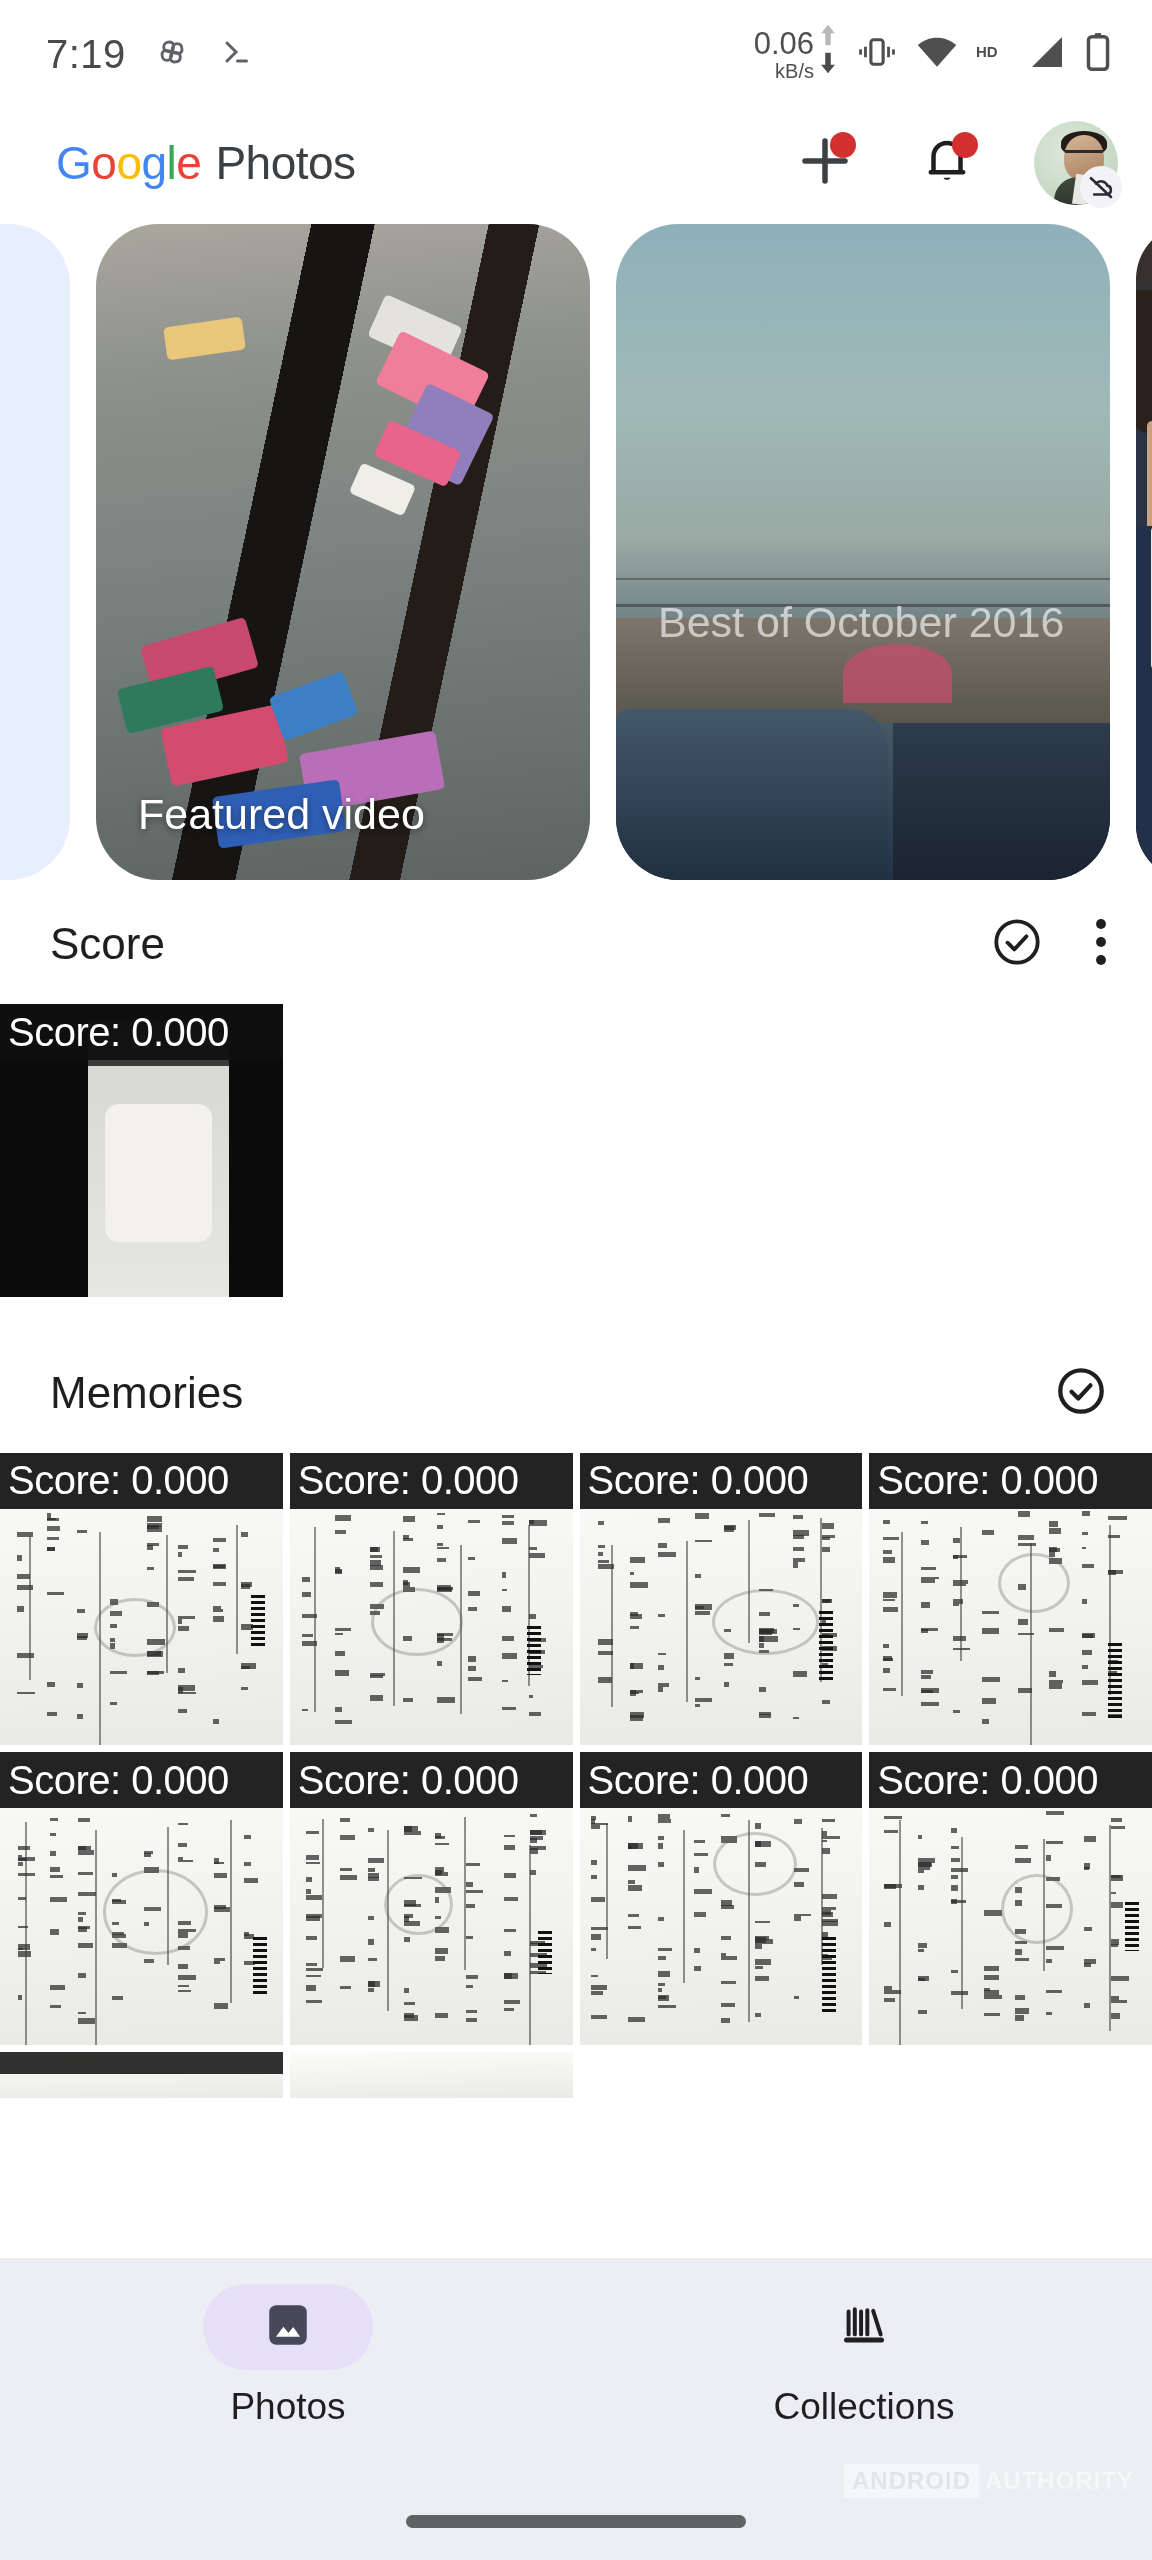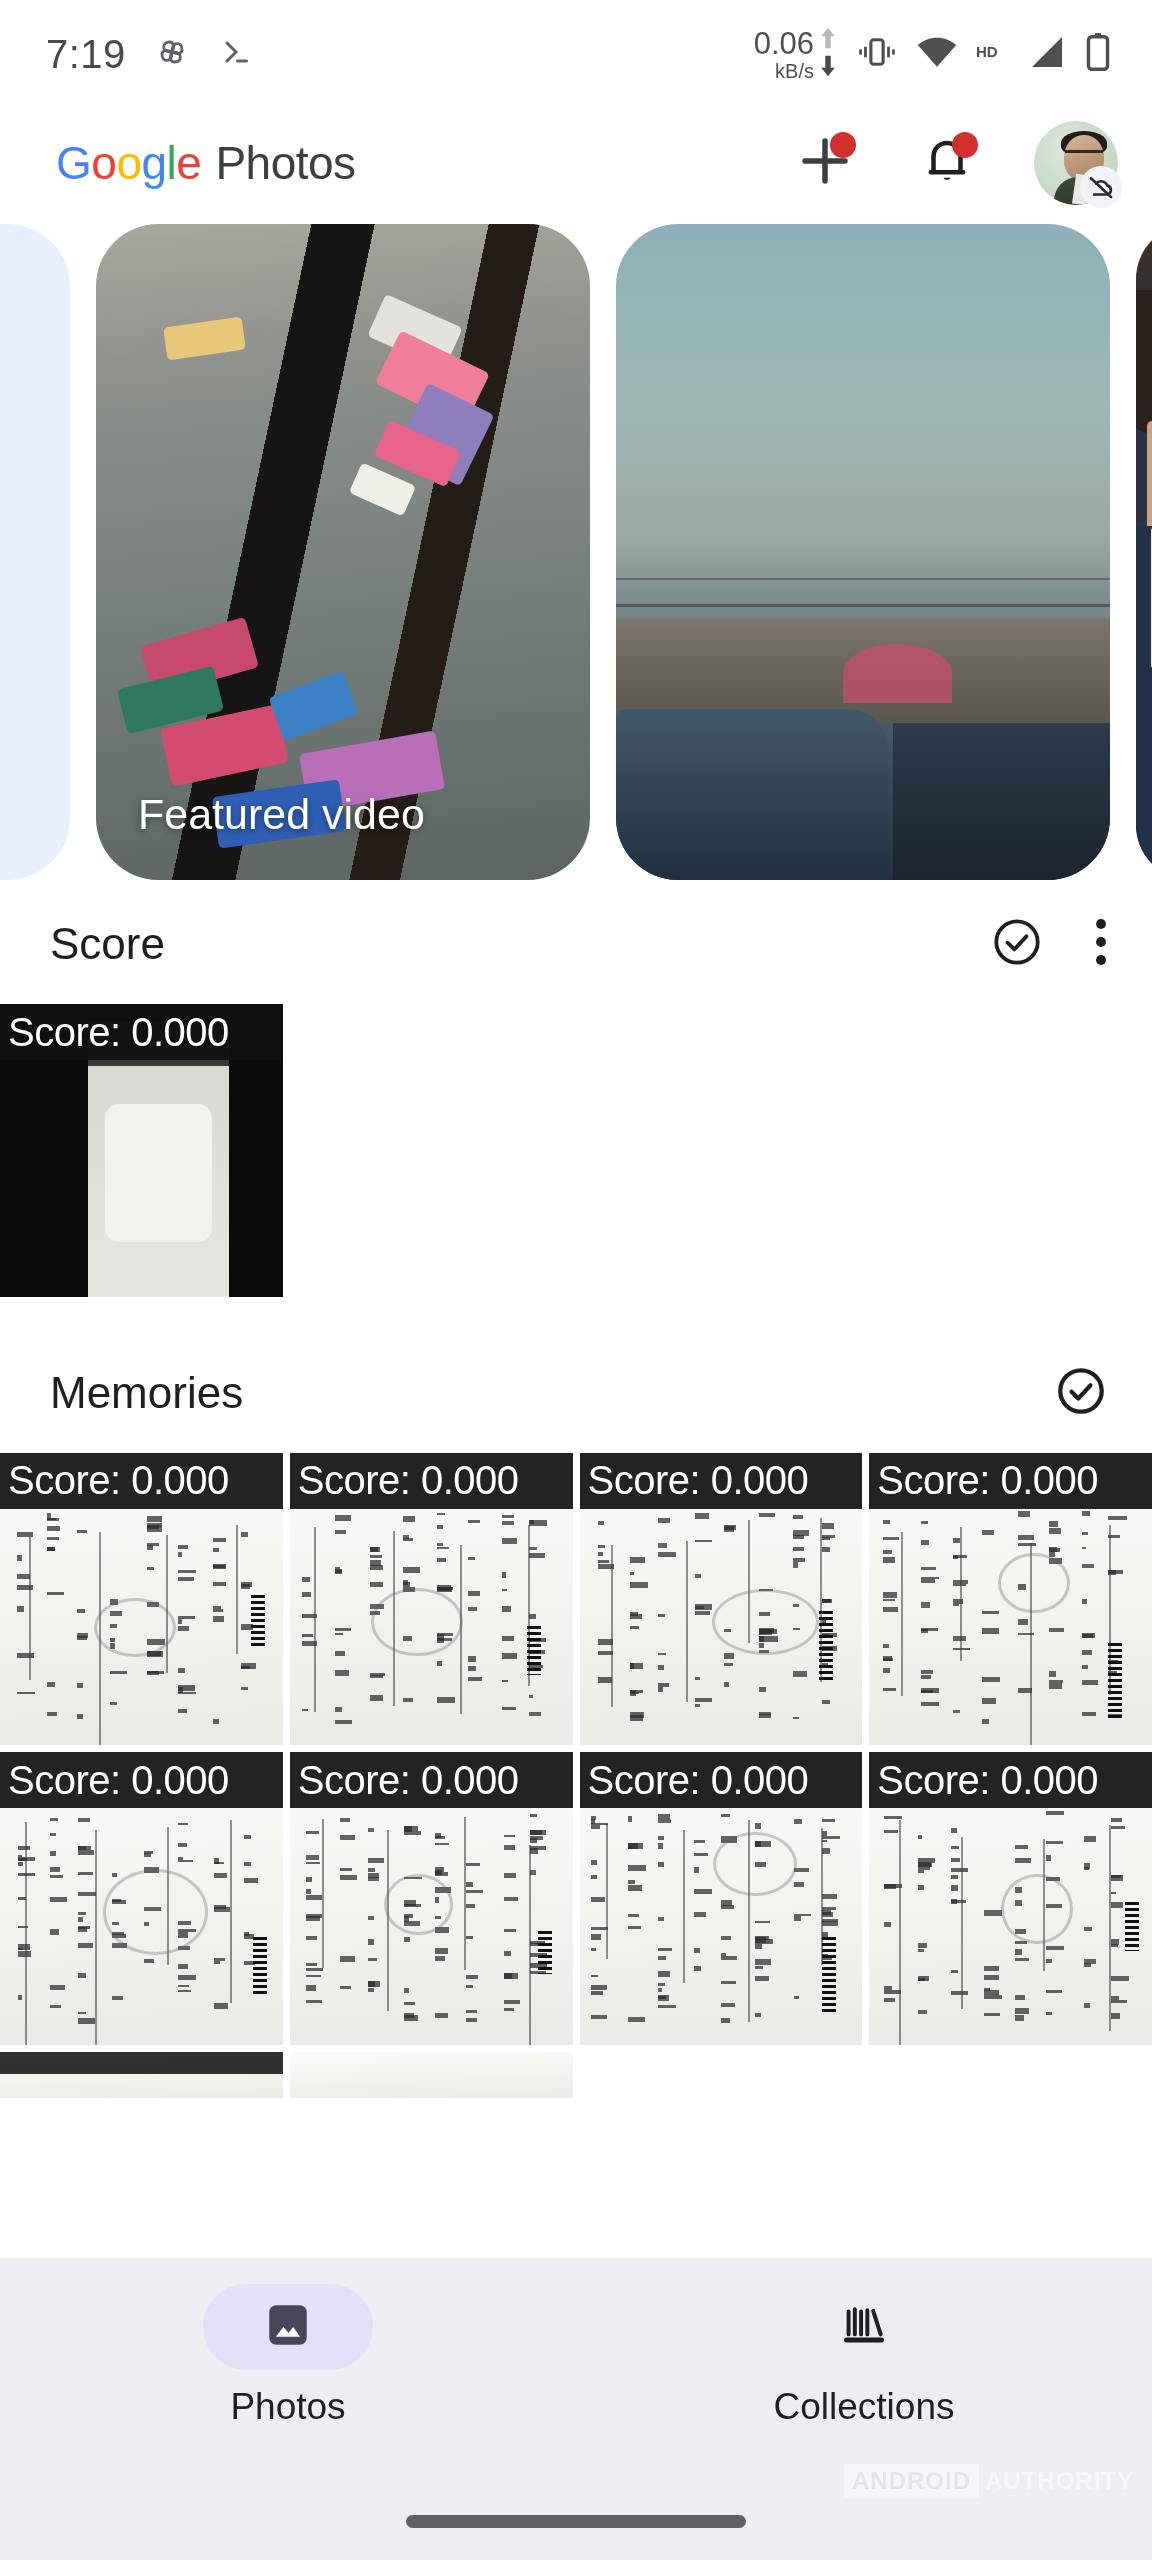--- a/index.html
+++ b/index.html
@@ -14,21 +14,21 @@
   
   .statusbar {
     height:108px;
     display:flex; align-items:center;
     padding:0 40px 0 46px;
     background:#ffffff;
   }
   .sb-left { display:flex; align-items:center; gap:26px; }
   .sb-time { font-size:40px; color:#4a4a4a; letter-spacing:.5px; }
   .sb-right { margin-left:auto; display:flex; align-items:center; gap:17px; }
-  .netspeed { display:flex; align-items:center; gap:3px; }
+  .netspeed { display:flex; gap:3px; }
   .netspeed-text { display:flex; flex-direction:column; align-items:flex-end; line-height:1; }
   .netspeed-val { font-size:31px; color:#4f4f4f; font-weight:400; }
   .netspeed-unit { font-size:20px; color:#4f4f4f; margin-top:2px; }
   .netarrows { display:flex; flex-direction:column; justify-content:center; height:46px; }
 
   
   .appbar {
     height:110px;
     display:flex; align-items:center;
     padding:0 34px 0 56px;
@@ -350,20 +350,21 @@
   </div>
 
   <div class="mem-card">
     <div class="art-street"></div>
     <div class="street-row" style="top:60%;height:16%;background:linear-gradient(180deg,#7e7366,#5c564b);opacity:.85;"></div>
     <div class="street-row" style="top:58%;height:3px;background:rgba(40,40,40,.5);"></div>
     <div class="street-row" style="top:54%;height:2px;background:rgba(40,40,40,.4);"></div>
     <div class="board" style="left:46%;top:64%;width:22%;height:9%;background:#c0506a;border-radius:50% 50% 0 0;opacity:.8;"></div>
     <div class="board" style="left:0;top:74%;width:55%;height:26%;background:linear-gradient(180deg,#43586b,#20303f);border-radius:12px 40px 0 0;"></div>
     <div class="street-row" style="top:76%;height:24%;left:56%;right:0;background:linear-gradient(180deg,#2d3b4b,#1b2430);"></div>
+    <div class="mem-label dim">Best of October 2016</div>
   </div>
 
   <div class="mem-card partial">
     <div class="art-suit"></div>
     <div class="board" style="left:-20%;top:10%;width:90%;height:22%;background:#2a211c;border-radius:0 0 40% 40%;"></div>
     <div class="board" style="left:10%;top:30%;width:70%;height:18%;background:#c9a183;"></div>
     <div class="board" style="left:0;top:46%;width:100%;height:54%;background:#23304a;"></div>
     <div class="board" style="left:14%;top:46%;width:30%;height:22%;background:#eceae5;"></div>
   </div>
 </div>

